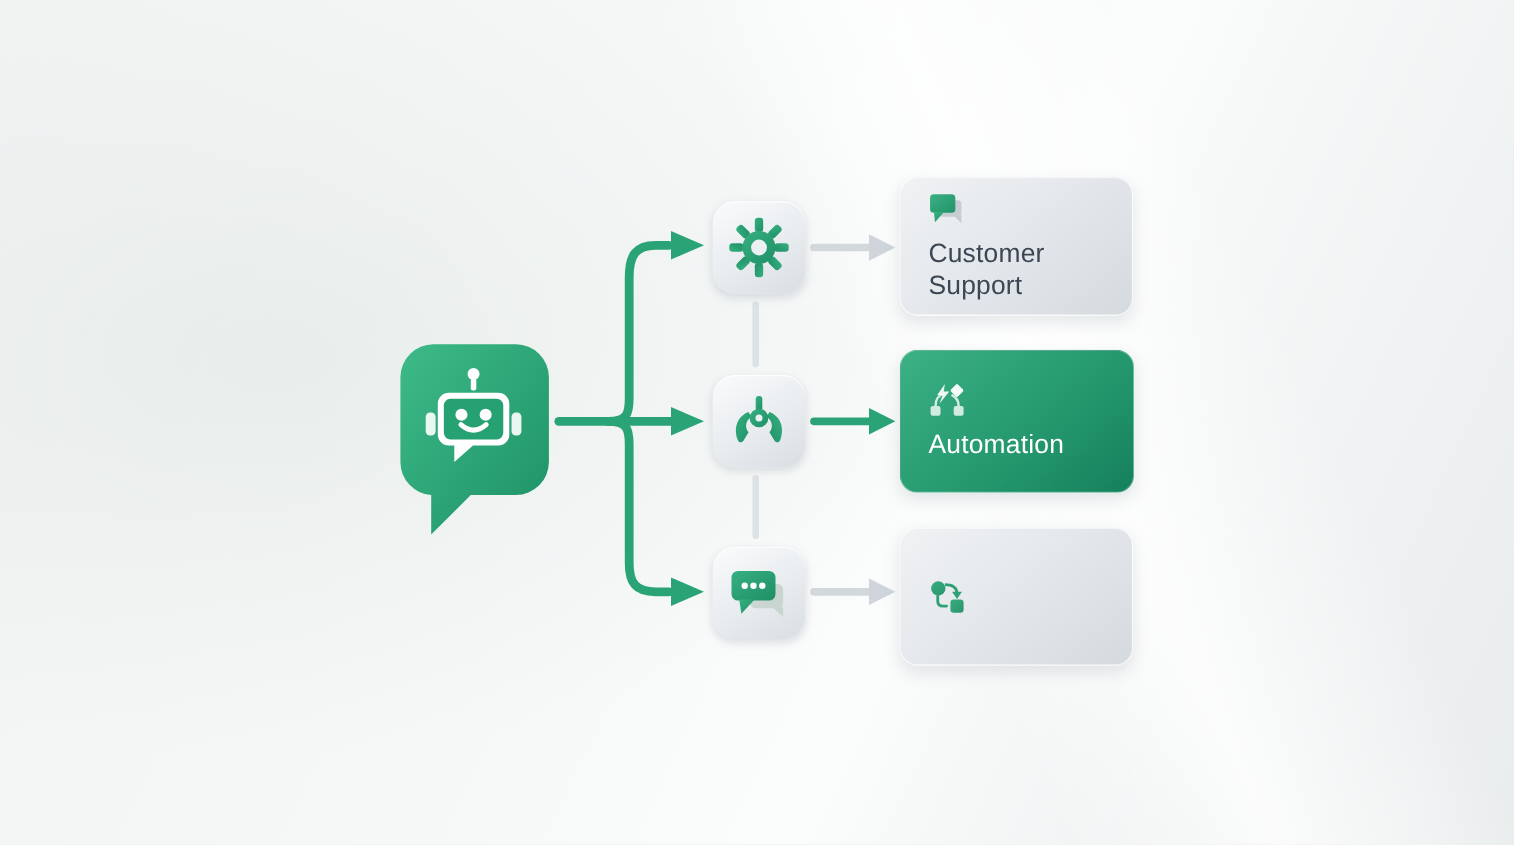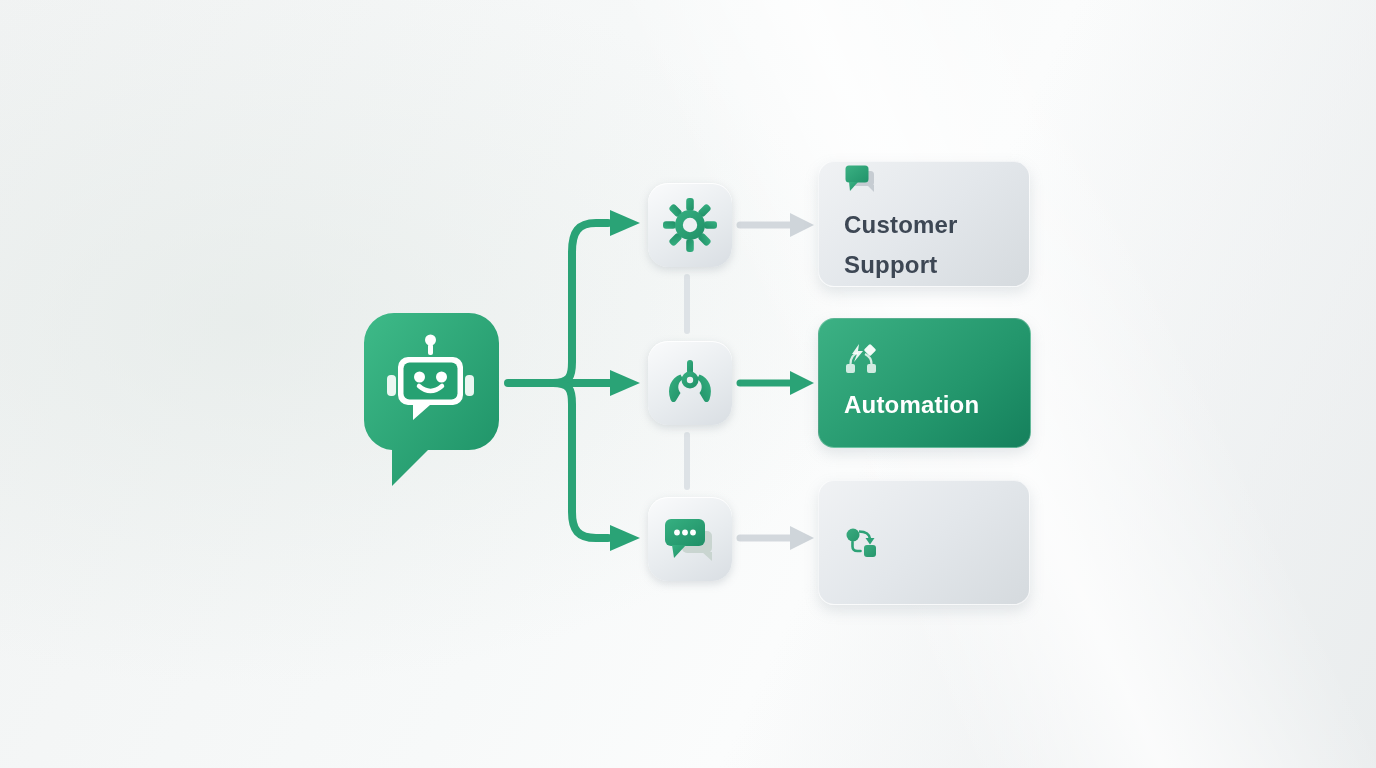--- a/index.html
+++ b/index.html
@@ -30,21 +30,21 @@
   .card.light{
     background:linear-gradient(140deg, #f0f2f4 0%, #e3e7eb 50%, #d5dade 100%);
     color:#3d4754;
   }
   .card.green{
     background:linear-gradient(140deg, #3cb184 0%, #23966c 62%, #15805c 100%);
     color:#ffffff;
     border:1px solid rgba(255,255,255,0.25);
   }
   .card .label{
-    font-size:24px; font-weight:700; line-height:40px; margin-top:11px;
+    font-size:24px; font-weight:400; line-height:29px; margin-top:11px;
     letter-spacing:0.2px;
   }
   .card .card-icon{display:block;}
 </style>
 </head>
 <body>
 
 <div class="canvas">
 
   <svg class="connectors" width="1376" height="768" viewBox="0 0 1376 768">

